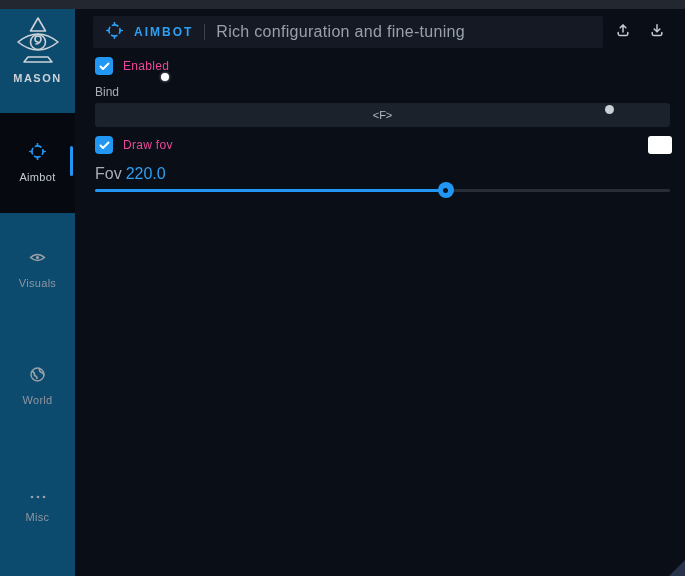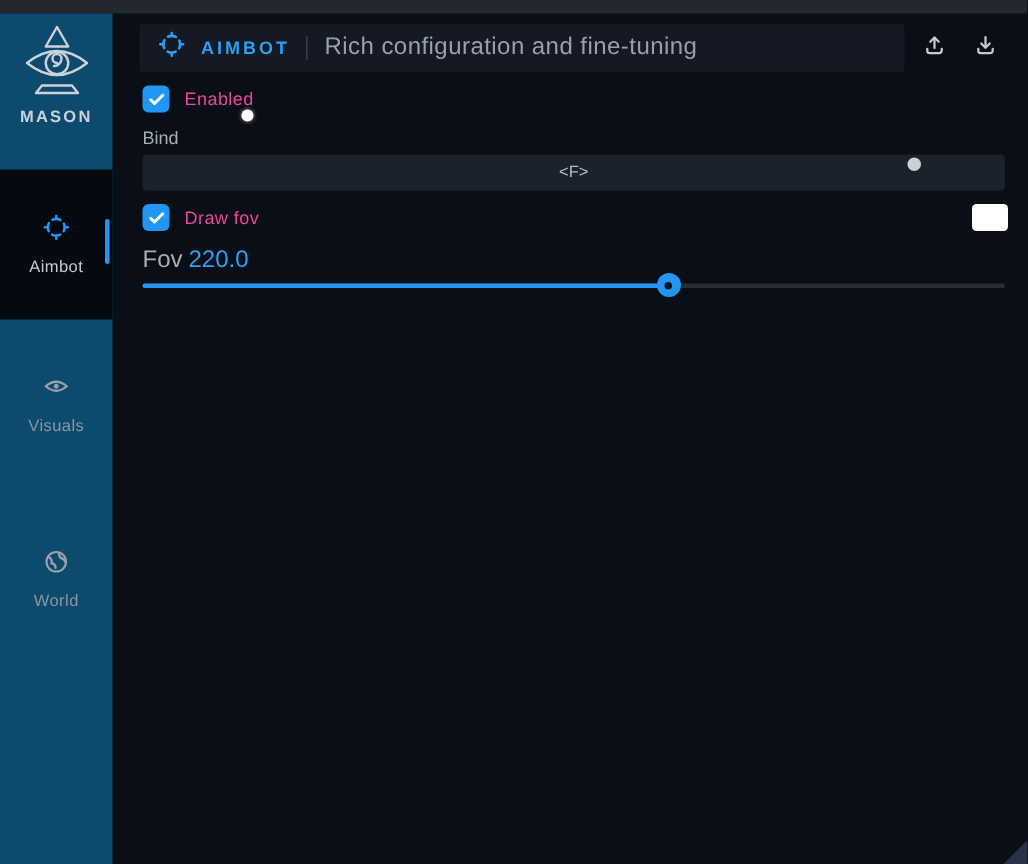--- a/index.html
+++ b/index.html
@@ -126,20 +126,30 @@
     <span>
       <svg width="17" height="17" viewBox="0 0 17 17" fill="none" stroke="#9aa1ab" stroke-width="1.4" stroke-linecap="round">
         <circle cx="8.5" cy="8.5" r="6.5"></circle>
         <path d="M3.2 5 Q6 7 5.5 9.5 Q8 10 8 12.5" stroke-width="1.6"></path>
         <path d="M10.5 2.6 Q10 5.5 12.5 6.5 Q14.5 7 14.8 9" stroke-width="1.6"></path>
       </svg>
     </span>
     <div class="nav-label">World</div>
   </div>
 
+  <div class="nav-item nav-misc">
+    <span>
+      <svg width="18" height="6" viewBox="0 0 18 6" fill="#9aa1ab">
+        <circle cx="3" cy="3" r="1.3"></circle>
+        <circle cx="9" cy="3" r="1.3"></circle>
+        <circle cx="15" cy="3" r="1.3"></circle>
+      </svg>
+    </span>
+    <div class="nav-label">Misc</div>
+  </div>
 </div>
 
 <div class="header-bar">
   <span>
     <svg width="17" height="17" viewBox="0 0 17 17" fill="none" stroke="#2f9ff2" stroke-width="1.7" stroke-linecap="round">
       <circle cx="8.5" cy="8.5" r="5.6" stroke-dasharray="5.6 3.2" stroke-dashoffset="2.8"></circle>
       <line x1="8.5" y1="0.8" x2="8.5" y2="3"></line>
       <line x1="8.5" y1="14" x2="8.5" y2="16.2"></line>
       <line x1="0.8" y1="8.5" x2="3" y2="8.5"></line>
       <line x1="14" y1="8.5" x2="16.2" y2="8.5"></line>

